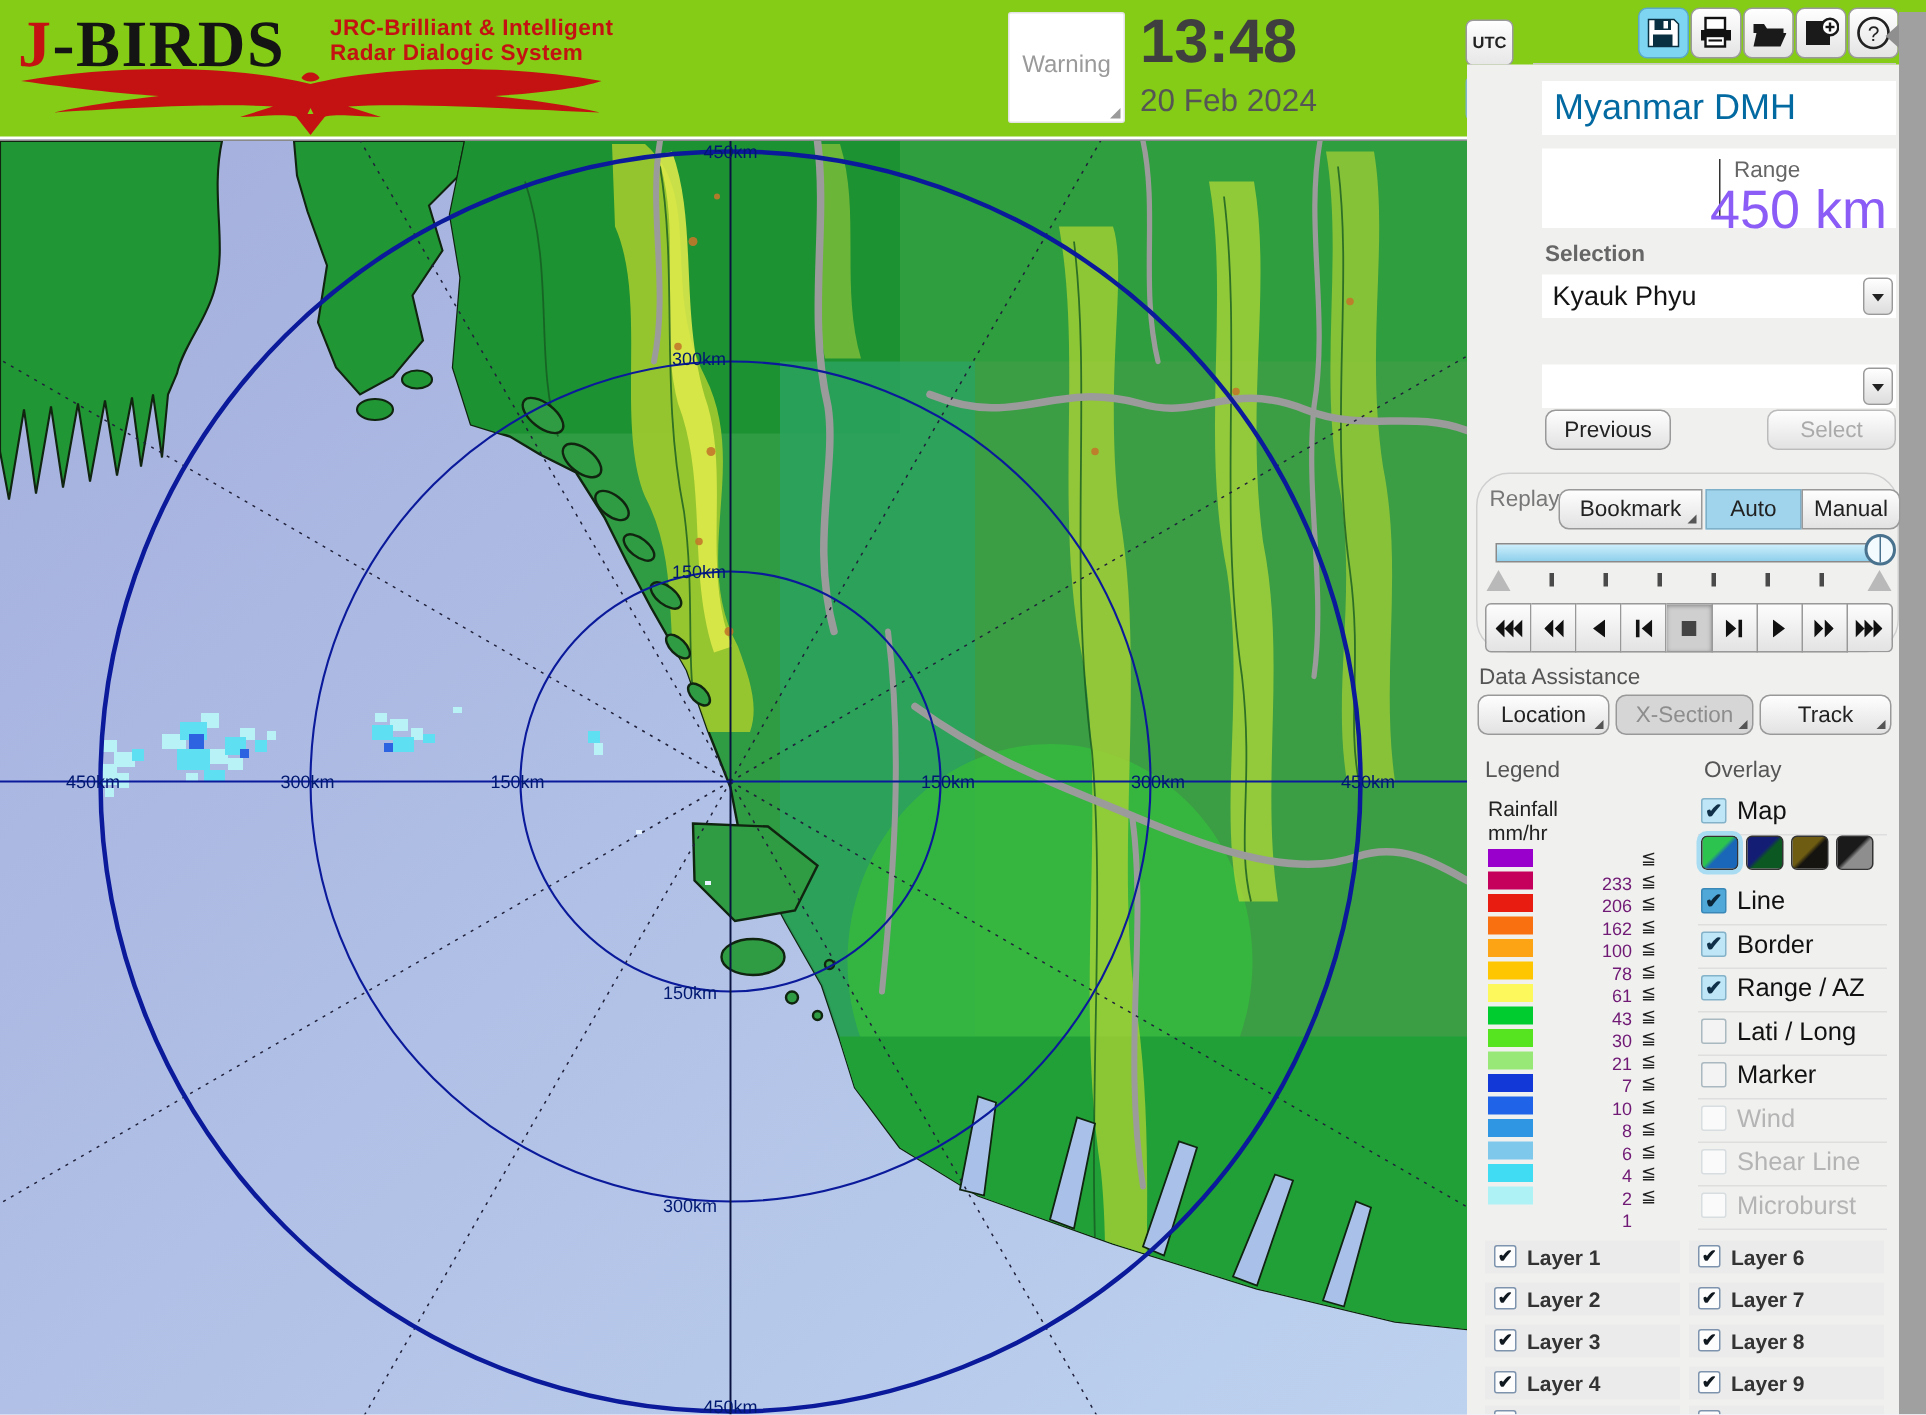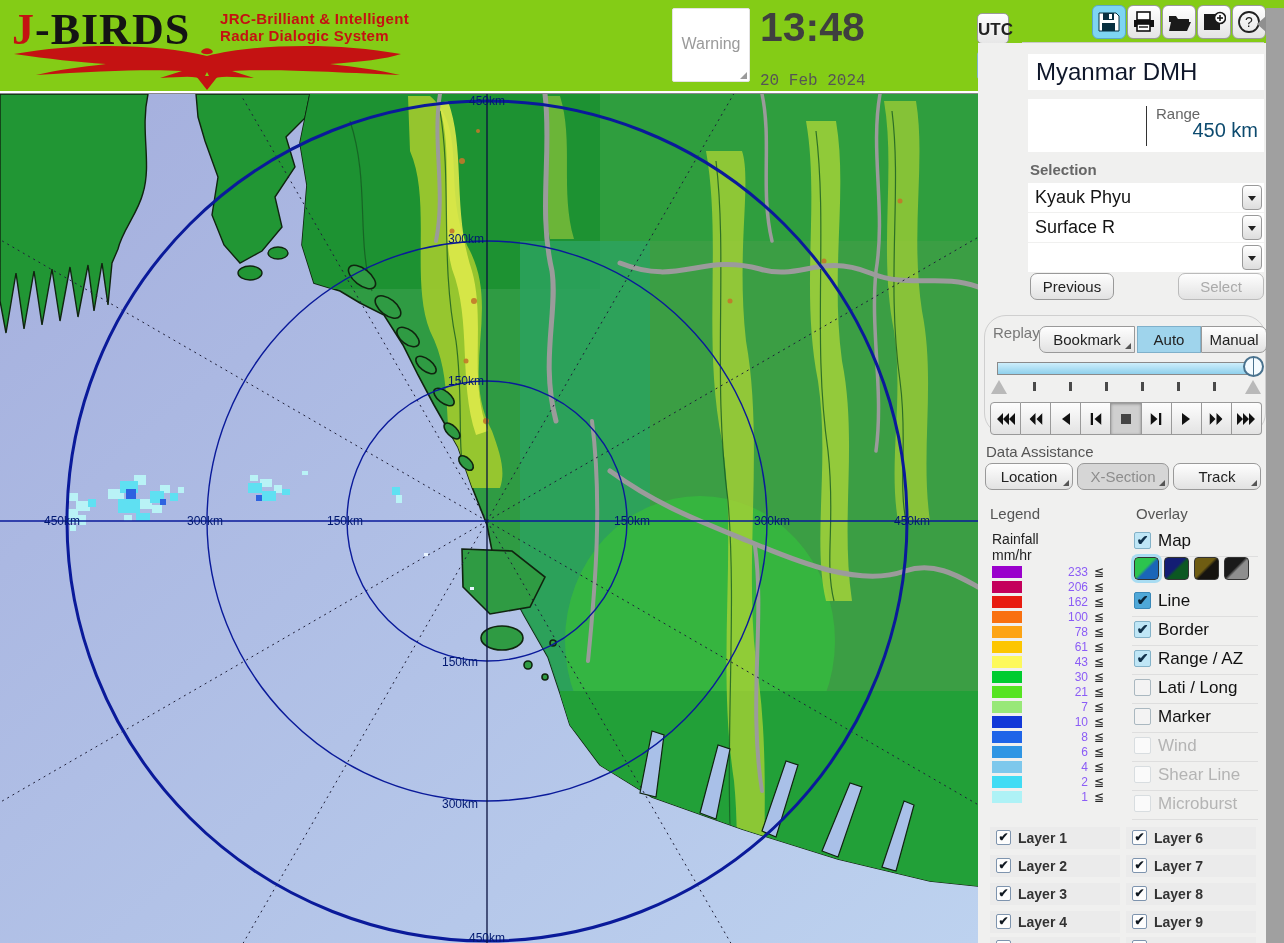--- a/index.html
+++ b/index.html
@@ -15,23 +15,23 @@
   #logo-sub{position:absolute;left:212px;top:8px;color:#c41212;font-weight:bold;
     font-size:15px;line-height:17px;letter-spacing:.3px;}
   #eagle{position:absolute;left:2px;top:40px;}
   #warning-box{position:absolute;left:672px;top:8px;width:76px;height:72px;background:#fff;
     border:1px solid #e3e3e3;border-radius:2px;}
   #warning-box span{position:absolute;left:0;right:0;top:26px;text-align:center;
     color:#9a9a9a;font-size:16px;}
   #warning-box .corner{position:absolute;right:2px;bottom:2px;width:0;height:0;
     border-left:7px solid transparent;border-bottom:7px solid #9a9a9a;}
   #clock-time{position:absolute;left:760px;top:4px;font-size:41px;font-weight:bold;color:#3f3f3f;}
-  #clock-date{position:absolute;left:760px;top:72px;font-size:16px;color:#555;font-family:Liberation Mono, monospace;}
+  #clock-date{position:absolute;left:760px;top:56px;font-size:21px;color:#555;}
   .tzbtn{position:absolute;left:977px;width:32px;height:31px;border:1px solid #9a9a9a;
-    border-radius:5px;background:linear-gradient(#fefefe,#e7e7e7);font-size:17px;font-weight:bold;
+    border-radius:5px;background:linear-gradient(#fefefe,#e7e7e7);font-size:11px;font-weight:bold;
     color:#222;text-align:center;line-height:31px;box-sizing:border-box;}
   #utc-btn{top:13px;}
   #mmt-btn{top:50px;background:#a6dcf2;border-color:#7fb4cc;}
   .toolbtn{position:absolute;top:5px;width:34px;height:34px;border:1px solid #999;
     border-radius:6px;background:linear-gradient(#fff,#e4e4e4);box-sizing:border-box;}
   .toolbtn svg{position:absolute;left:4px;top:4px;}
   #tool-save{left:1092px;background:#7ed5f2;border-color:#5aa8c8;}
   #tool-print{left:1127px;}
   #tool-open{left:1162px;}
   #tool-image{left:1197px;}
@@ -55,25 +55,25 @@
     background:linear-gradient(#fff,#e2e2e2);box-sizing:border-box;}
   #zoom-in{top:1px;} #zoom-out{top:172px;}
   #zoom-track{position:absolute;left:14px;top:38px;width:2px;height:128px;background:#9a9a9a;}
   #zoom-thumb{position:absolute;left:2px;top:140px;width:28px;height:16px;border:1px solid #888;
     border-radius:3px;background:linear-gradient(#fdfdfd,#cfcfcf 45%,#efefef);box-sizing:border-box;}
 
   
   #panel{position:absolute;left:978px;top:43px;width:288px;height:900px;background:#f0f0ef;}
   .whitebox{position:absolute;background:#fff;}
   #station-box{left:50px;top:11px;width:236px;height:36px;}
-  #station-box span{position:absolute;left:8px;top:4px;font-size:24px;color:#0f172a;}
+  #station-box span{position:absolute;left:8px;top:4px;font-size:24px;color:#0369a1;}
   #range-box{left:50px;top:56px;width:236px;height:53px;}
   #range-vline{position:absolute;left:118px;top:7px;width:1px;height:40px;background:#333;}
   #range-label{position:absolute;left:128px;top:6px;font-size:15px;color:#666;}
-  #range-value{position:absolute;right:6px;top:20px;font-size:20px;color:#0c4a6e;}
+  #range-value{position:absolute;right:6px;top:20px;font-size:36px;color:#8b5cf6;}
   #selection-label{position:absolute;left:52px;top:118px;font-size:15px;color:#666;font-weight:bold;}
   .dd-row{position:absolute;left:50px;width:236px;height:29px;background:#fff;}
   #dd1{top:140px;} #dd2{top:170px;} #dd3{top:200px;}
   .dd-row .dd-text{position:absolute;left:7px;top:4px;font-size:18px;color:#141414;}
   .dd-btn{position:absolute;right:2px;top:2px;width:20px;height:25px;border:1px solid #999;
     border-radius:4px;background:linear-gradient(#fff,#ddd);box-sizing:border-box;}
   .dd-btn::after{content:"";position:absolute;left:5px;top:10px;width:0;height:0;
     border-left:4px solid transparent;border-right:4px solid transparent;border-top:5px solid #222;}
   .pushbtn{position:absolute;height:27px;border:1px solid #999;border-radius:7px;
     background:linear-gradient(#fefefe,#e2e2e2);font-size:15px;color:#222;text-align:center;
@@ -113,21 +113,21 @@
   #da-xsection{left:99px;top:420px;width:92px;background:#d6d6d6;color:#8d8d8d;}
   #da-track{left:195px;top:420px;width:88px;}
 
   
   #legend-label{position:absolute;left:12px;top:462px;font-size:15px;color:#555;}
   #overlay-label{position:absolute;left:158px;top:462px;font-size:15px;color:#555;}
   #legend-title1{position:absolute;left:14px;top:488px;font-size:14px;color:#222;}
   #legend-title2{position:absolute;left:14px;top:504px;font-size:14px;color:#222;}
   .lg-row{position:absolute;left:14px;width:112px;height:15px;}
   .lg-swatch{position:absolute;left:0;top:1px;width:30px;height:12px;}
-  .lg-val{position:absolute;right:16px;top:0;font-size:12px;color:#8b5cf6;text-align:right;}
+  .lg-val{position:absolute;right:16px;top:17px;font-size:12px;color:#701a75;text-align:right;}
   .lg-lte{position:absolute;right:0;top:0;font-size:12px;color:#222;}
 
   
   .ov-row{position:absolute;left:154px;width:126px;height:28px;border-bottom:1px solid #dedede;}
   .ov-box{position:absolute;left:2px;top:4px;width:17px;height:17px;border:1px solid #aab8c0;
     background:#f3f3f3;border-radius:2px;box-sizing:border-box;font-size:14px;line-height:15px;
     text-align:center;color:#10304a;font-weight:bold;}
   .ov-box.checked{background:#bfe6f6;border-color:#84b2c8;}
   .ov-box.checked.dark{background:#4fa8d8;border-color:#3a88b8;color:#0a2438;}
   .ov-box.disabled{background:#fafafa;border-color:#d8dde0;}
@@ -419,24 +419,20 @@
       <div id="range-vline"></div>
       <div id="range-label">Range</div>
       <div id="range-value">450 km</div>
     </div>
 
     <div id="selection-label">Selection</div>
     <div id="dd1" class="dd-row">
       <span class="dd-text">Kyauk Phyu</span>
       <div class="dd-btn"></div>
     </div>
-    <div id="dd2" class="dd-row">
-      <span class="dd-text">Surface R</span>
-      <div class="dd-btn"></div>
-    </div>
     <div id="dd3" class="dd-row">
       <span class="dd-text"></span>
       <div class="dd-btn"></div>
     </div>
     <div id="previous-btn" class="pushbtn">Previous</div>
     <div id="select-btn" class="pushbtn">Select</div>
 
     <div id="replay-box">
       <div id="replay-label">Replay</div>
       <div id="bookmark-btn" class="pushbtn fold">Bookmark</div>

